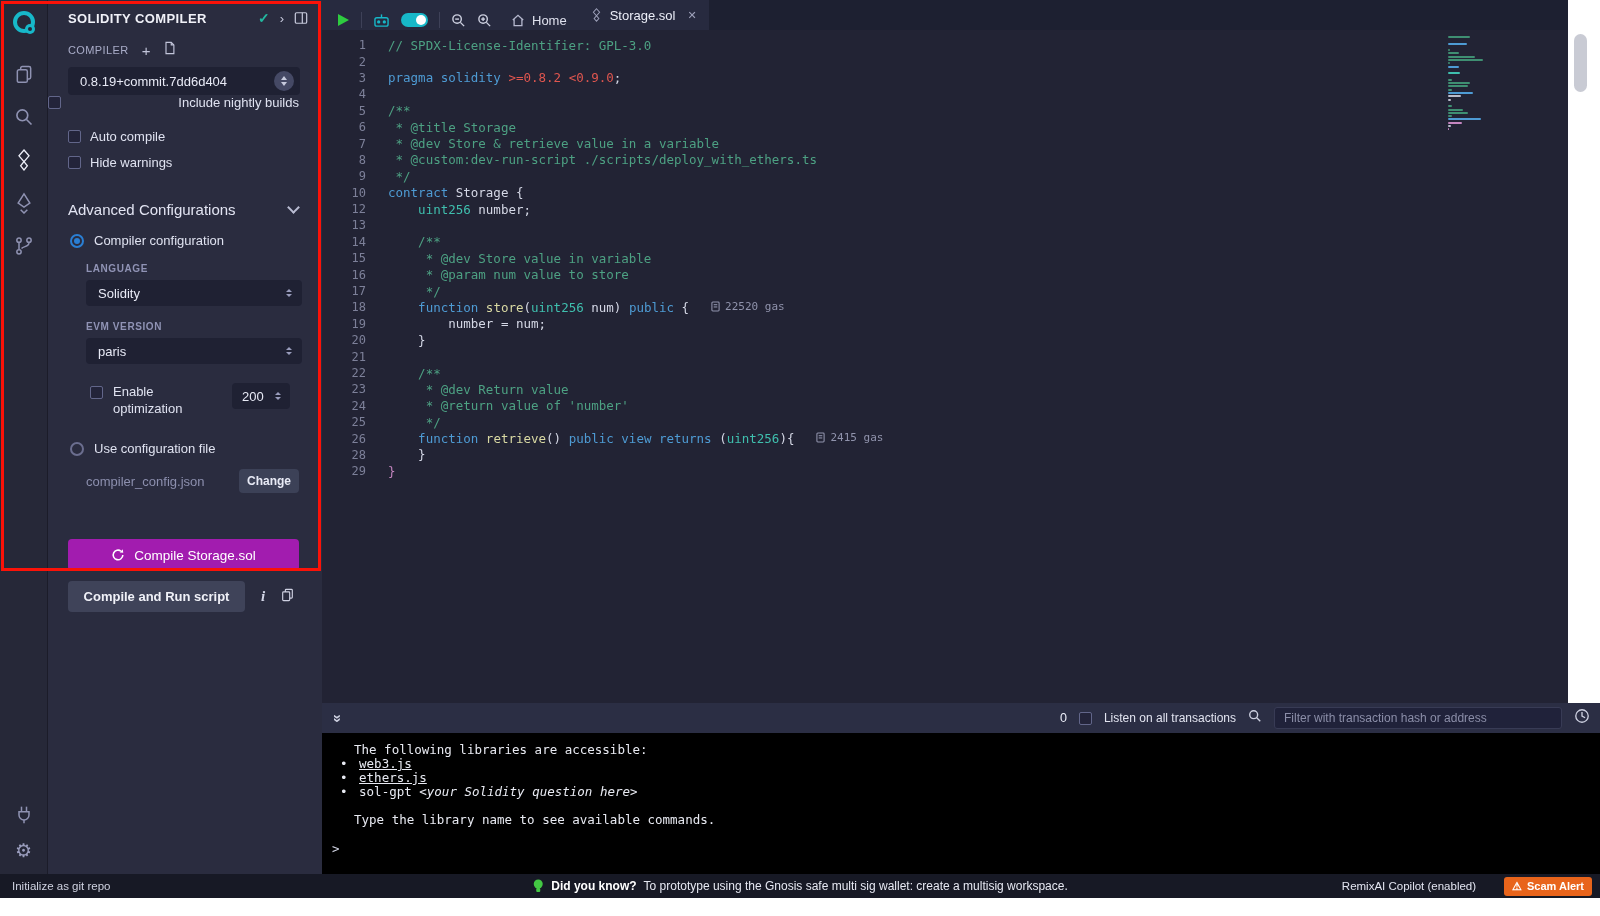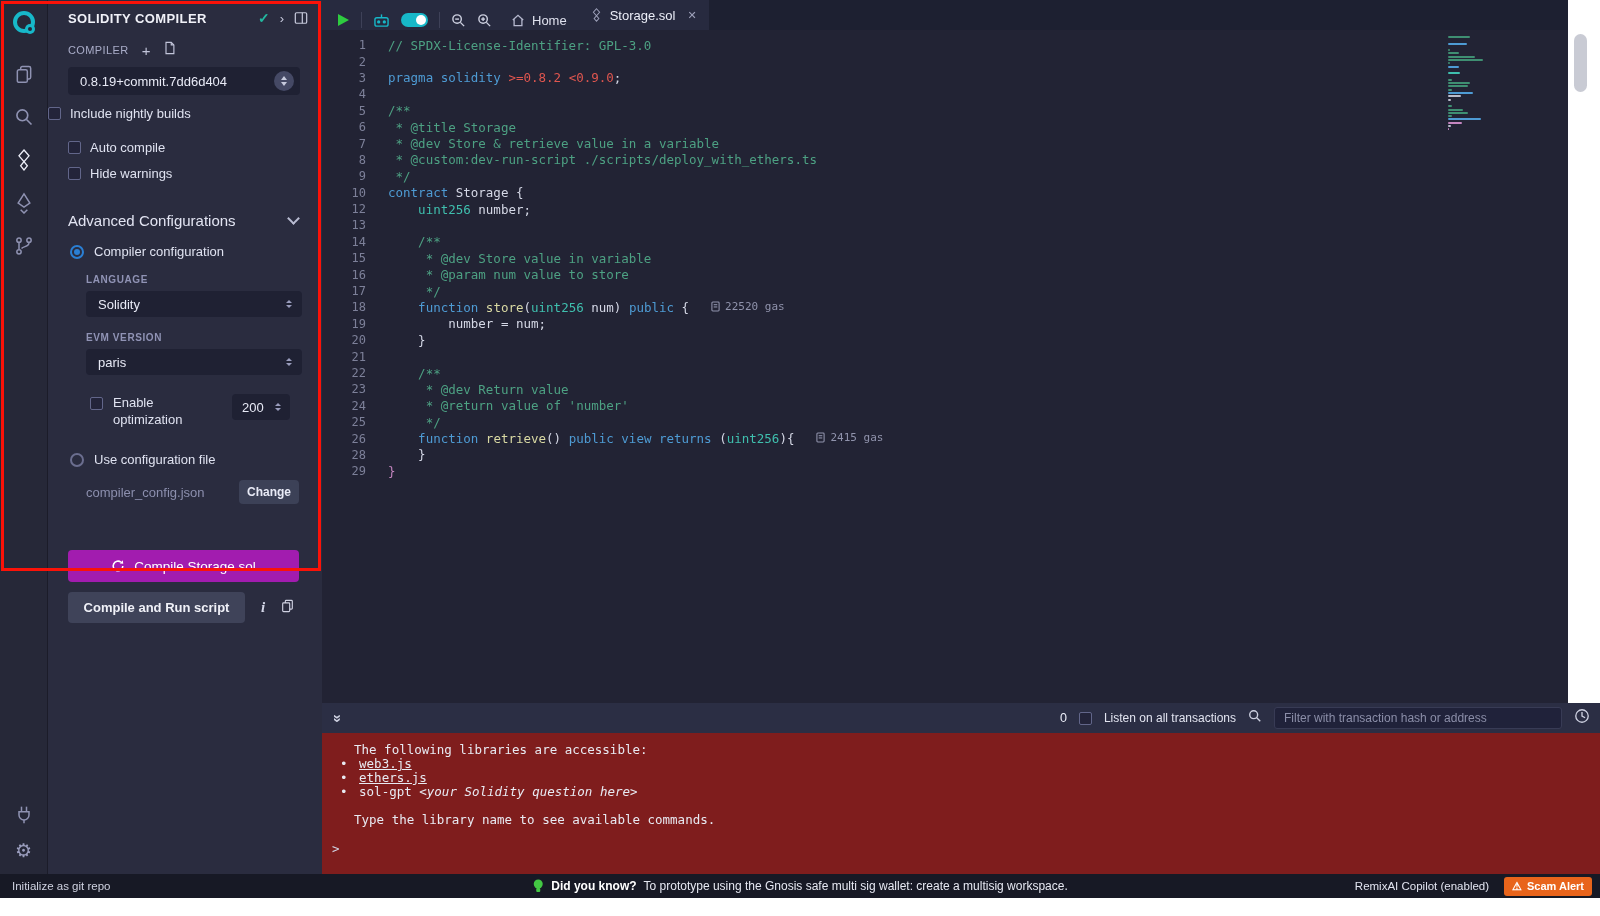--- a/index.html
+++ b/index.html
@@ -37,21 +37,21 @@
   .updown-circle { width:20px; height:20px; border-radius:50%; background:#454965; display:flex; flex-direction:column;
     align-items:center; justify-content:center; gap:2px; }
   .tri-up { width:0; height:0; border-left:3px solid transparent; border-right:3px solid transparent; border-bottom:4px solid #c7cadd; }
   .tri-down { width:0; height:0; border-left:3px solid transparent; border-right:3px solid transparent; border-top:4px solid #c7cadd; }
   .updown-sm { display:flex; flex-direction:column; gap:2px; margin-right:4px; }
   .updown-sm .tri-up { border-left-width:3px; border-right-width:3px; border-bottom-width:3px; border-bottom-color:#9a9dbd; }
   .updown-sm .tri-down { border-left-width:3px; border-right-width:3px; border-top-width:3px; border-top-color:#9a9dbd; }
 
   .chk { width:13px; height:13px; border:1px solid #62668a; border-radius:2px; background:#23243a; flex:none; cursor:pointer; }
   .chk-row { display:flex; align-items:center; gap:9px; font-size:13px; color:#dfe2f0; }
-  .nightly-row { justify-content:flex-start; padding-right:23px; margin-top:11px; }
+  .nightly-row { justify-content:space-between; padding-right:23px; }
   .auto-row { padding-left:20px; margin-top:19px; }
   .warn-row { padding-left:20px; margin-top:11px; }
 
   .adv-header { display:flex; align-items:center; justify-content:space-between; padding:0 24px 0 20px; margin-top:31px; cursor:pointer; }
   .adv-title { font-size:15px; color:#e2e4f2; }
   .chevron-down { width:9px; height:9px; border-right:2px solid #b9bcd2; border-bottom:2px solid #b9bcd2; transform:rotate(45deg); margin-top:-4px; }
 
   .radio-row { display:flex; align-items:center; gap:10px; padding-left:22px; margin-top:15px; font-size:13px; color:#dfe2f0; }
   .radio { width:14px; height:14px; border-radius:50%; border:2px solid #6b6e8f; flex:none; cursor:pointer; position:relative; }
   .radio.sel { border-color:#2a7fd4; }
@@ -123,37 +123,37 @@
   .term-toolbar { position:absolute; left:0; top:703px; width:1278px; height:30px; background:#2b2e44;
     display:flex; align-items:center; padding:0 10px 0 12px; color:#dfe2f0; }
   .dbl-chev { font-size:15px; font-weight:bold; color:#cfd2e2; transform:rotate(90deg); display:inline-block; cursor:pointer; background:none; border:none; }
   .tt-right { margin-left:auto; display:flex; align-items:center; gap:12px; }
   .tx-count { font-size:12.5px; color:#eceef8; }
   .listen-label { font-size:12px; color:#e2e4f0; }
   .filter-input { width:288px; height:22px; background:#20223a; border:1px solid #383b55; border-radius:3px;
     color:#e8eaf6; font-size:12px; padding:0 9px; outline:none; }
   .filter-input::placeholder { color:#8b8ea8; }
 
-  .terminal { position:absolute; left:0; top:733px; width:1278px; height:141px; background:#7f1d1d;
+  .terminal { position:absolute; left:0; top:733px; width:1278px; height:141px; background:#000000;
     font-family:"DejaVu Sans Mono", monospace; font-size:12.5px; color:#e8eaf2; padding:10px 0 0 10px; }
   .t-line { line-height:14px; padding-left:22px; }
   .t-line.blank { height:14px; }
   .bullet { color:#e8eaf2; margin-left:-14px; padding-right:4px; }
   .t-link { text-decoration:underline; cursor:pointer; }
   .t-italic { font-style:italic; }
   .prompt-line { margin-top:15px; padding-left:0px; color:#d0d3e2; line-height:14px; }
 
   
   .statusbar { position:absolute; left:0; top:874px; width:1600px; height:24px; background:#171925;
     display:flex; align-items:center; color:#cfd2e0; font-size:11.5px; }
   .sb-left { margin-left:12px; }
   .sb-center { position:absolute; left:50%; transform:translateX(-50%); display:flex; align-items:center; gap:7px;
     font-size:12px; color:#e6e8f2; white-space:nowrap; }
   .sb-tip-title { font-weight:bold; color:#ffffff; }
-  .sb-right { position:absolute; right:8px; display:flex; align-items:center; gap:15px; }
+  .sb-right { position:absolute; right:8px; display:flex; align-items:center; gap:28px; }
   .copilot-label { font-size:11.5px; color:#e2e4f0; }
   .scam-badge { background:#e8641b; color:#ffffff; font-size:11px; font-weight:bold; padding:3px 8px; border-radius:3px;
     display:flex; align-items:center; gap:5px; cursor:pointer; }
   .warn-glyph { font-size:11px; }
 
   .white-strip-bottom { position:absolute; left:0; top:898px; width:1600px; height:18px; background:#ffffff; }
 </style>
 </head>
 <body>
 

